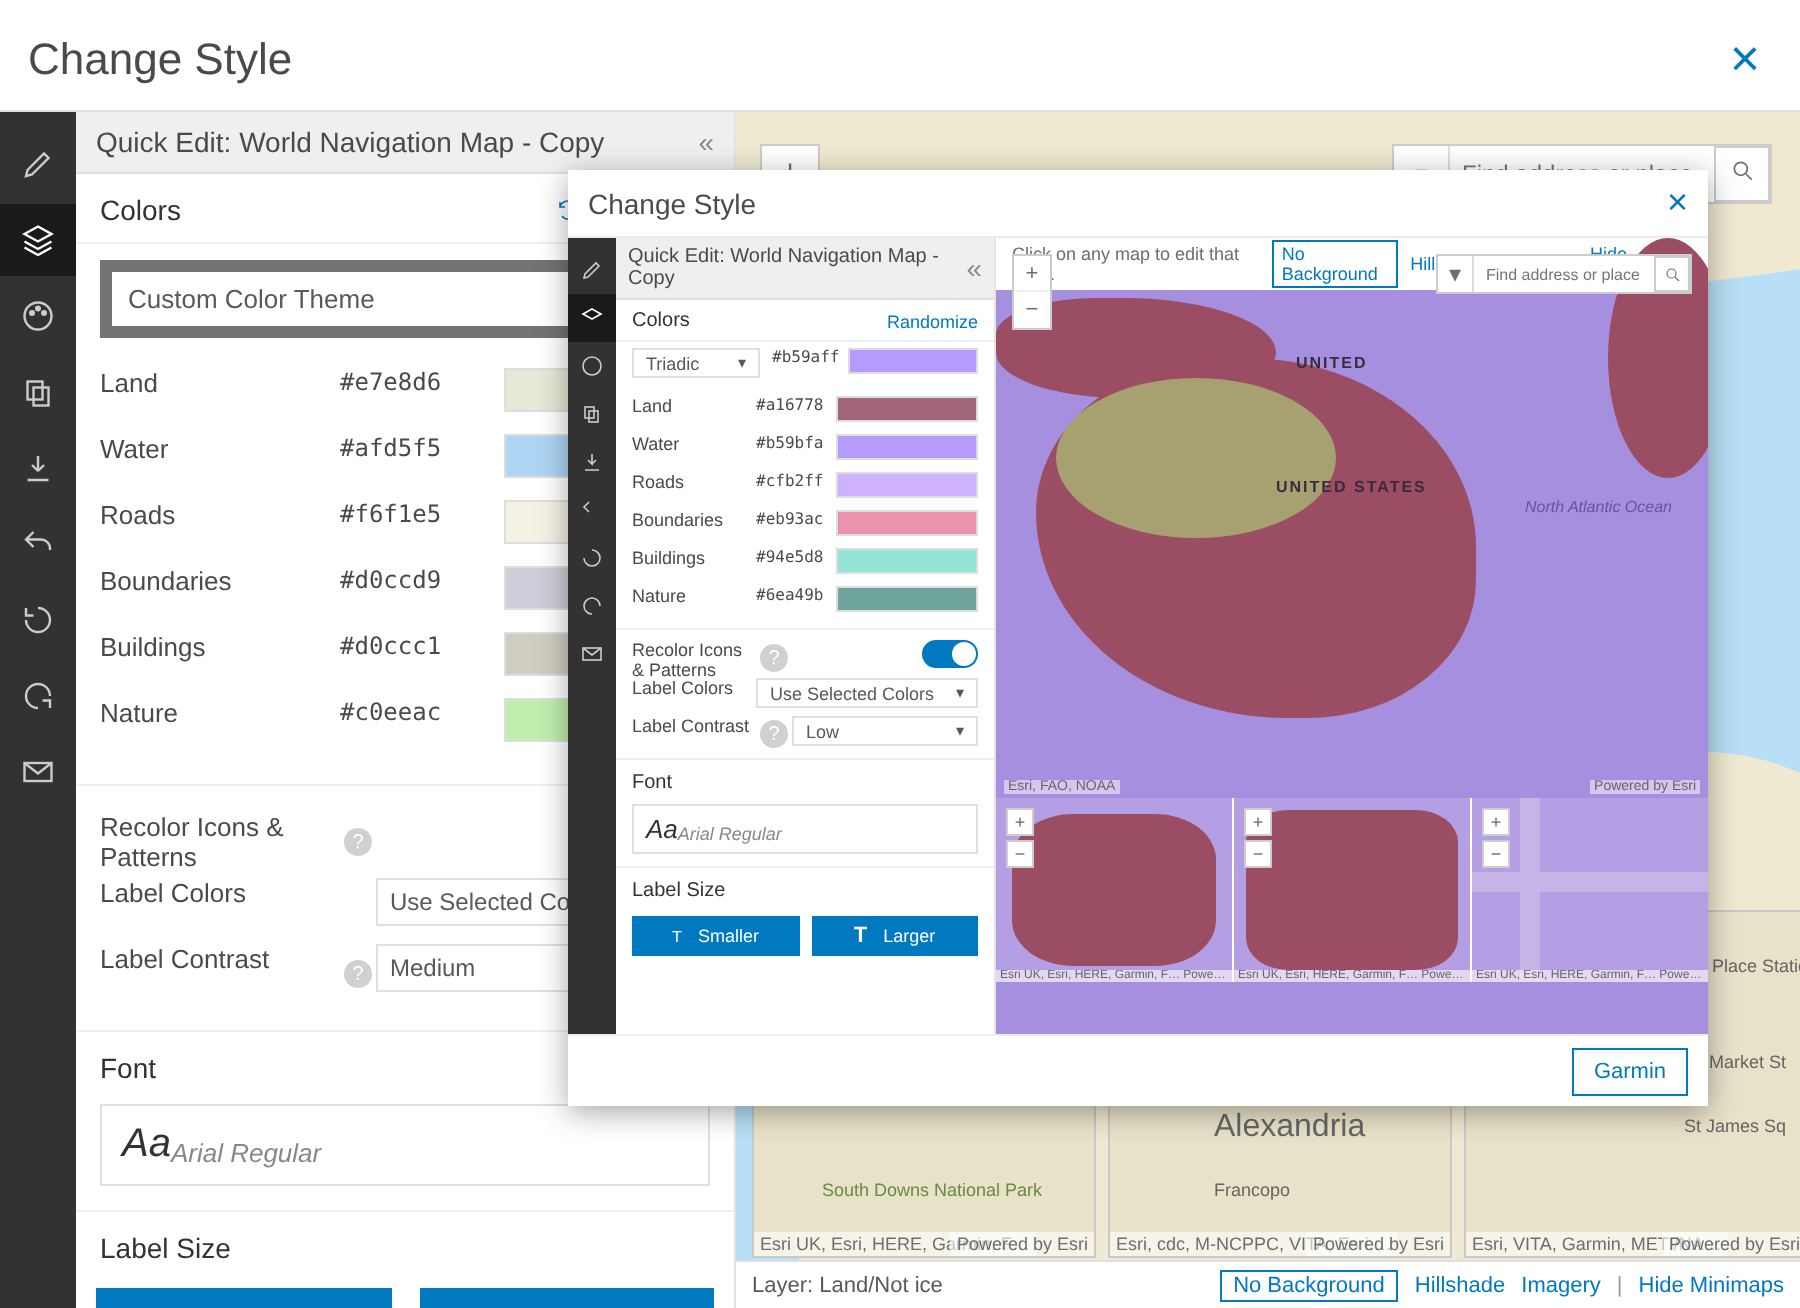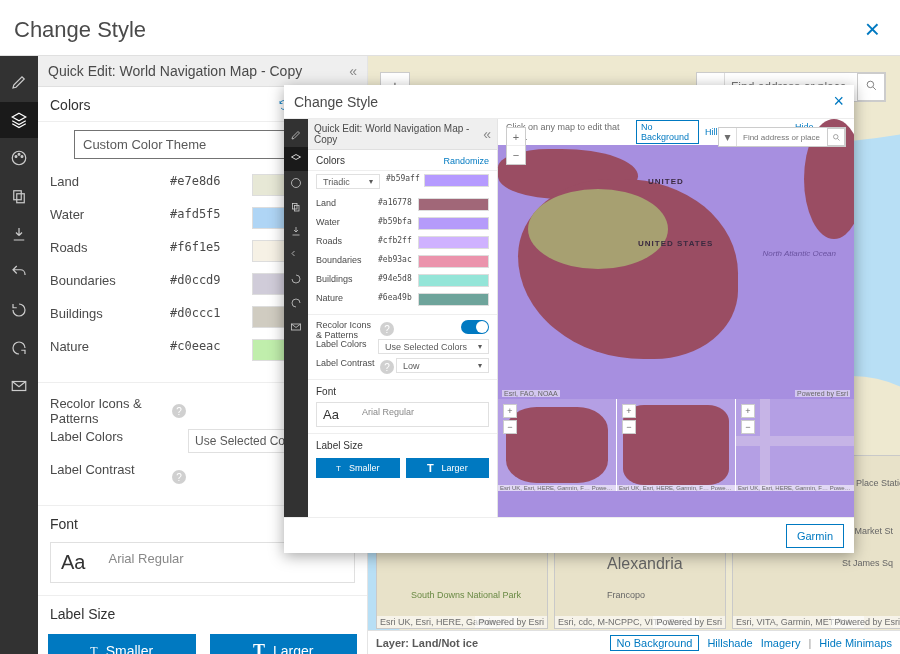--- a/index.html
+++ b/index.html
@@ -18,34 +18,34 @@
   .side-panel { width:330px; background:#fff; border-right:1px solid #e4e4e4; overflow-y:auto; font-size:13px; }
   .sub-hdr { background:#efefef; display:flex; align-items:center; padding:7px 10px; border-bottom:1px solid #e0e0e0; }
   .sub-hdr .txt { flex:1; color:#4a4a4a; font-size:14px; }
   .sub-hdr .chev { color:#888; font-size:14px; cursor:pointer; }
 
   .grp-hdr { display:flex; align-items:center; justify-content:space-between; padding:10px 12px 8px 12px; border-bottom: 1px solid #eee; }
   .grp-hdr .lbl { font-size:14px; color:#323232; font-weight:500; }
   .grp-hdr .rnd { color:#0079c1; font-size:12px; cursor:pointer; display:flex; align-items:center; gap:4px; }
 
   .theme-row { padding:8px 12px; }
-  .theme-input { width:100%; border:1px solid #737373; padding:6px 8px; font-size:13px; color:#595959;margin-left:24px; }
+  .theme-input { width:100%; border:6px solid #737373; padding:6px 8px; font-size:13px; color:#595959; }
 
   .prop-list { padding: 4px 12px 10px 12px; }
   .prop-row { display:flex; height:30px; margin:3px 0; }
   .prop-row .pname { flex: 0 0 120px; color:#4a4a4a; }
   .prop-row .pval  { flex: 0 0 82px; color:#4a4a4a; font-family: "Consolas", monospace; font-size:12px; }
   .prop-row .ico   { flex:0 0 18px; display:flex; align-items:center; justify-content:center; }
   .prop-row .swatch{ flex:1; height:22px; border:1px solid #ddd; }
   .prop-row .dd    { flex:1; border:1px solid #e0e0e0; height:24px; display:flex; align-items:center; padding:0 6px; color:#595959; font-size:12px; position:relative; }
   .qmark { width:14px;height:14px;border-radius:50%;background:#d0d0d0;color:#fff;font-size:10px;display:inline-flex;align-items:center;justify-content:center; }
 
   .sec-title { padding:10px 12px 6px 12px; font-size:14px; color:#323232; font-weight:500; border-top:1px solid #eee; }
   .font-row { padding:4px 12px 12px 12px; }
-  .font-box { border:1px solid #e0e0e0; padding:8px 10px; display:flex; align-items:flex-start; gap:23px; }
+  .font-box { border:1px solid #e0e0e0; padding:8px 10px; display:flex; align-items:flex-end; gap:0;font-style:italic; }
   .font-box .aa { font-size:20px; font-weight:400; color:#333; }
   .font-box .fn { color:#888; }
 
   .btn-row { display:flex; gap:14px; padding:6px 10px 12px 10px; }
   .bluebtn { flex:1; background:#0079c1; color:#fff; border:none; height:34px; display:flex; align-items:center; justify-content:center; gap:8px; cursor:pointer; font-size:14px; }
 
   
   .map-area { flex:1; position:relative; background: #b8dff5; overflow:hidden; }
   .map-land { position:absolute; background:#eee9d0; }
   .map-green { position:absolute; background:#cfe4b3; }
@@ -55,21 +55,21 @@
   .zoom-ctrl button:last-child { border-bottom:none; }
 
   .search-wrap { position:absolute; display:flex; align-items:center; border:1px solid #ccc; background:#fff; }
   .search-wrap .dd-btn { width:28px; height:28px; border:none; background:#fff; color:#6e6e6e; border-right:1px solid #ddd; cursor:pointer; font-size:12px;}
   .search-wrap input { border:none; height:28px; padding:0 6px; width:132px; font-size:12px; color:#888; outline:none;}
   .search-wrap .srch-btn { width:28px;height:28px;border:1px solid #ccc;background:#fff;cursor:pointer;color:#6e6e6e;}
 
   .attrib { position:absolute; font-size:9px; color:#6e6e6e; background:rgba(255,255,255,.6); padding:1px 3px; }
 
   .bottom-bar { position:absolute; bottom:0; left:368px; right:0; height:24px; background:#fff; border-top:1px solid #e0e0e0; display:flex; align-items:center; font-size:11px; padding:0 8px; gap:8px; }
-  .bottom-bar .lbl { color:#595959;font-weight:bold; }
+  .bottom-bar .lbl { color:#595959; }
   .bottom-bar .spacer { flex:1; }
   .bottom-bar .chip { border:1px solid #0079c1; color:#0079c1; padding:1px 6px; cursor:pointer; }
   .bottom-bar .lnk { color:#0079c1; cursor:pointer; }
 
   .mini-map { position:absolute; border:1px solid #c9c9c9; background:#e8e2c9; }
   .mini-map .num { position:absolute; top:8px; left:8px; width:18px; height:18px; background:#fff; border:1px solid #ccc; display:flex;align-items:center;justify-content:center; font-size:10px; color:#666;}
 
   
   .inner-pop {
     position:absolute; top:85px; left:284px; width:570px; height:468px;
@@ -263,20 +263,21 @@
       <div class="prop-row">
         <span class="pname">Label Colors</span>
         <span class="ico"></span>
         <div class="dd">Use Selected Colors</div>
       </div>
       <div class="prop-row">
         <span class="pname">Label Contrast</span>
         <span class="ico">
             <span class="qmark">?</span>
           </span>
+        <div class="dd">Medium</div>
       </div>
     </div>
 
     <div class="sec-title">Font</div>
     <div class="font-row">
       <div class="font-box">
         <span class="aa">Aa</span>
         <span class="fn">Arial Regular</span>
       </div>
     </div>

